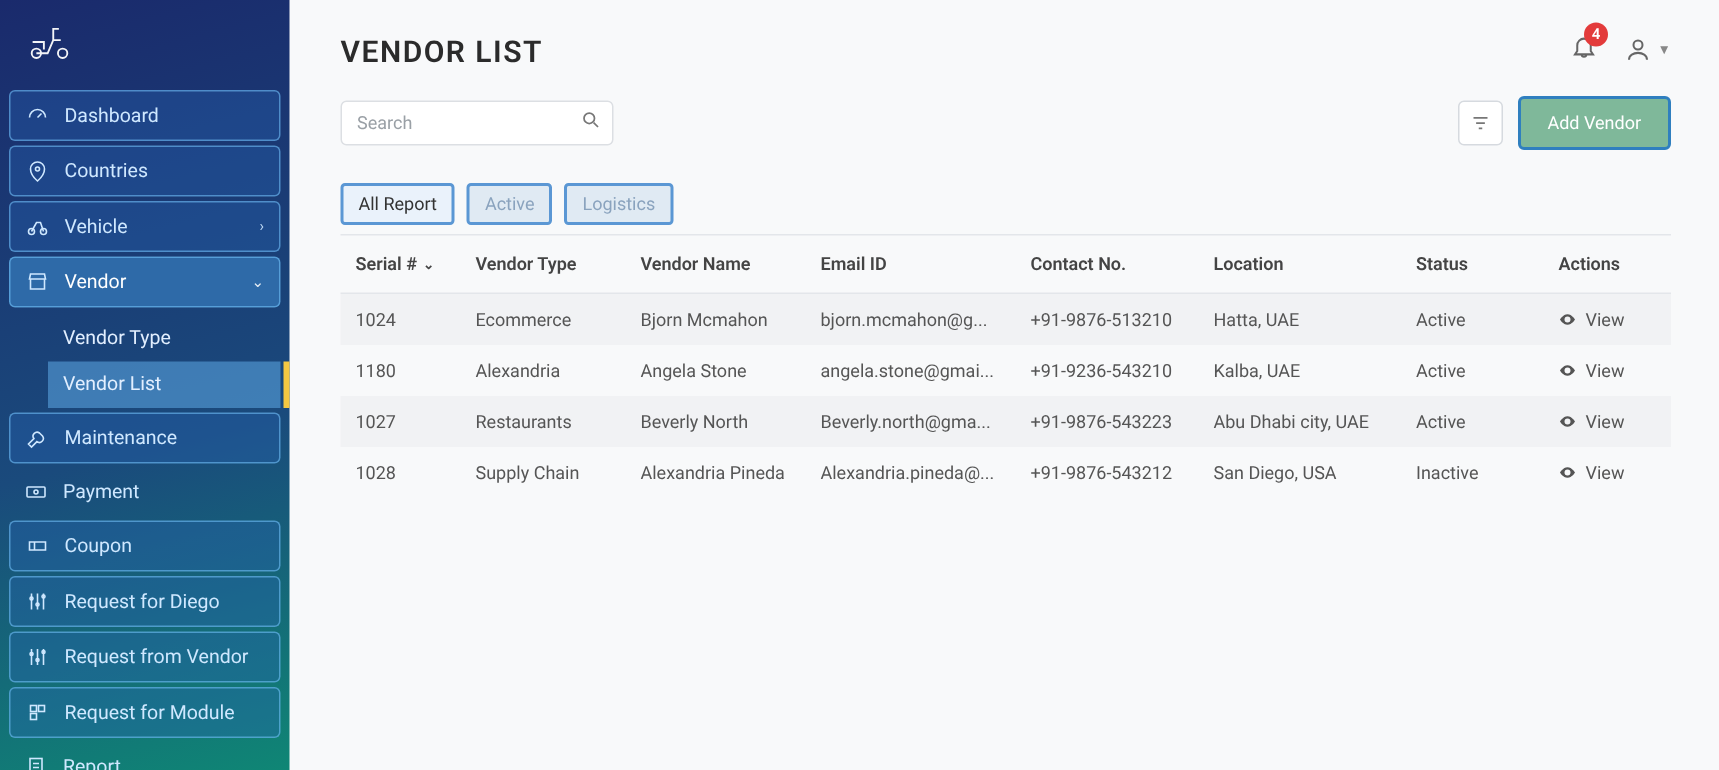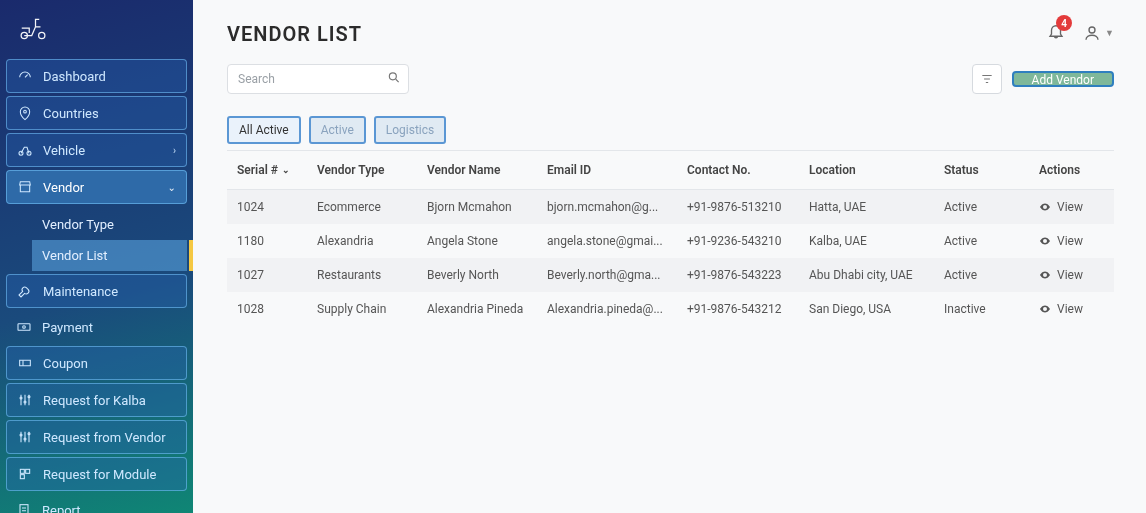--- a/index.html
+++ b/index.html
@@ -29,21 +29,21 @@
   .badge{position:absolute;top:-7px;right:-7px;background:#e33b3b;color:#fff;border-radius:50%;width:16px;height:16px;font-size:10px;display:flex;align-items:center;justify-content:center;font-weight:600}
   .user-drop{display:flex;align-items:center;gap:4px}
 
   .row2{display:flex;align-items:center;justify-content:space-between;margin-top:18px}
   .search{position:relative;width:182px}
   .search input{width:100%;height:30px;border:1px solid #dcdfe3;border-radius:4px;padding:0 30px 0 10px;font-size:12px;color:#555}
   .search input::placeholder{color:#9aa0a6}
   .search .sicon{position:absolute;right:8px;top:50%;transform:translateY(-50%);color:#888}
   .right-actions{display:flex;align-items:center;gap:10px}
   .filter-btn{width:30px;height:30px;border:1px solid #d6dadf;border-radius:4px;background:#fff;display:flex;align-items:center;justify-content:center;cursor:pointer}
-  .add-btn{height:16px;border-radius:4px;background:#7fb89a;border:2px solid #2f7fbf;color:#fff;padding:0 18px;font-size:12px;cursor:pointer}
+  .add-btn{height:36px;border-radius:4px;background:#7fb89a;border:2px solid #2f7fbf;color:#fff;padding:0 18px;font-size:12px;cursor:pointer}
 
   .tabs{display:flex;gap:8px;margin-top:22px}
   .tab{border:2px solid #5b97d4;padding:5px 10px;font-size:12px;border-radius:3px;cursor:pointer}
   .tab.active{background:#eaf2fb;color:#333}
   .tab.inactive{background:#e0eaf3;color:#8aa3be}
 
   .table{margin-top:6px;border-top:1px solid #e3e6ea}
   .thead,.trow{display:grid;grid-template-columns:80px 110px 120px 140px 122px 135px 95px 1fr;gap:0}
   .thead{padding:12px 10px;font-size:12px;color:#444;font-weight:600;border-bottom:1px solid #e3e6ea}
   .thead .sortcol{display:flex;align-items:center;gap:4px}
@@ -140,21 +140,21 @@
       </div>
       <div class="nav-item outlined">
         <span class="ic">
             <svg viewBox="0 0 24 24">
               <path d="M6 4v16M12 4v16M18 4v16"></path>
               <circle cx="6" cy="9" r="1.5"></circle>
               <circle cx="12" cy="15" r="1.5"></circle>
               <circle cx="18" cy="7" r="1.5"></circle>
             </svg>
           </span>
-        <span>Request for Kalba</span>
+        <span>Request for Diego</span>
       </div>
       <div class="nav-item outlined">
         <span class="ic">
             <svg viewBox="0 0 24 24">
               <path d="M6 4v16M12 4v16M18 4v16"></path>
               <circle cx="6" cy="9" r="1.5"></circle>
               <circle cx="12" cy="15" r="1.5"></circle>
               <circle cx="18" cy="7" r="1.5"></circle>
             </svg>
           </span>
@@ -217,21 +217,21 @@
         <div class="filter-btn">
           <svg width="14" height="14" viewBox="0 0 24 24" fill="none" stroke="#777" stroke-width="2">
               <path d="M4 6h16M7 12h10M10 18h4"></path>
             </svg>
         </div>
         <button class="add-btn">Add Vendor</button>
       </div>
     </div>
 
     <div class="tabs">
-      <div class="tab active">All Active</div>
+      <div class="tab active">All Report</div>
       <div class="tab inactive">Active</div>
       <div class="tab inactive">Logistics</div>
     </div>
 
     <div class="table">
       <div class="thead">
         <div class="sortcol">
             <span>Serial #</span>
             <span style="font-size:9px">⌄</span>
           </div>

